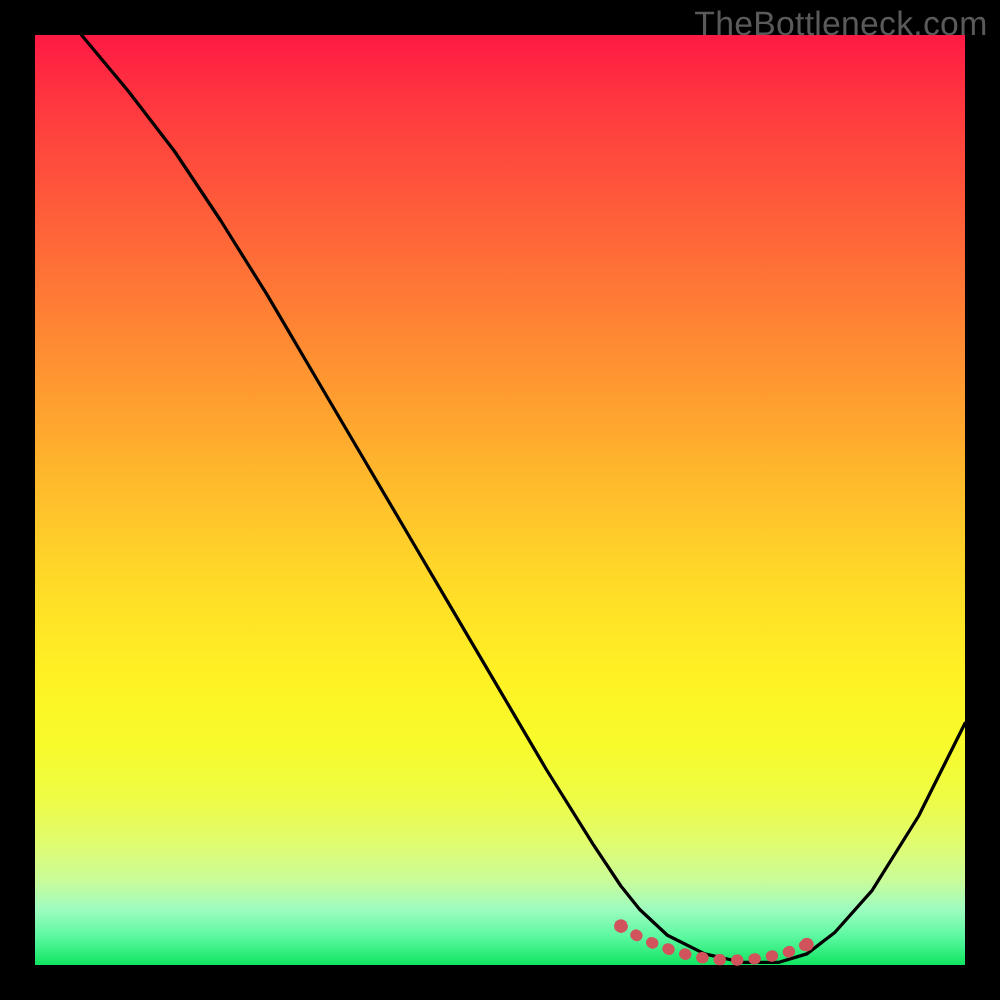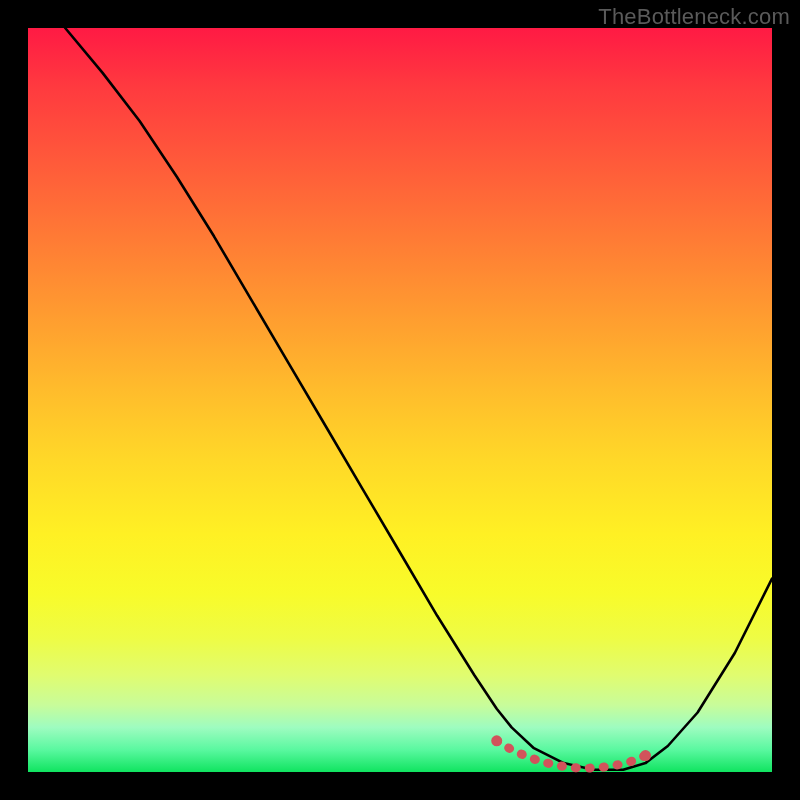--- a/index.html
+++ b/index.html
@@ -15,21 +15,21 @@
     position: relative;
     width: 800px;
     height: 800px;
     background: #000000;
   }
   .watermark {
     position: absolute;
     top: 4px;
     right: 10px;
     color: #5a5a5a;
-    font-size: 22px;
+    font-size: 27px;
     font-weight: normal;
     z-index: 10;
     letter-spacing: 0.2px;
     text-align: center;
   }
   .plot-area {
     position: absolute;
     left: 28px;
     top: 28px;
     width: 744px;

